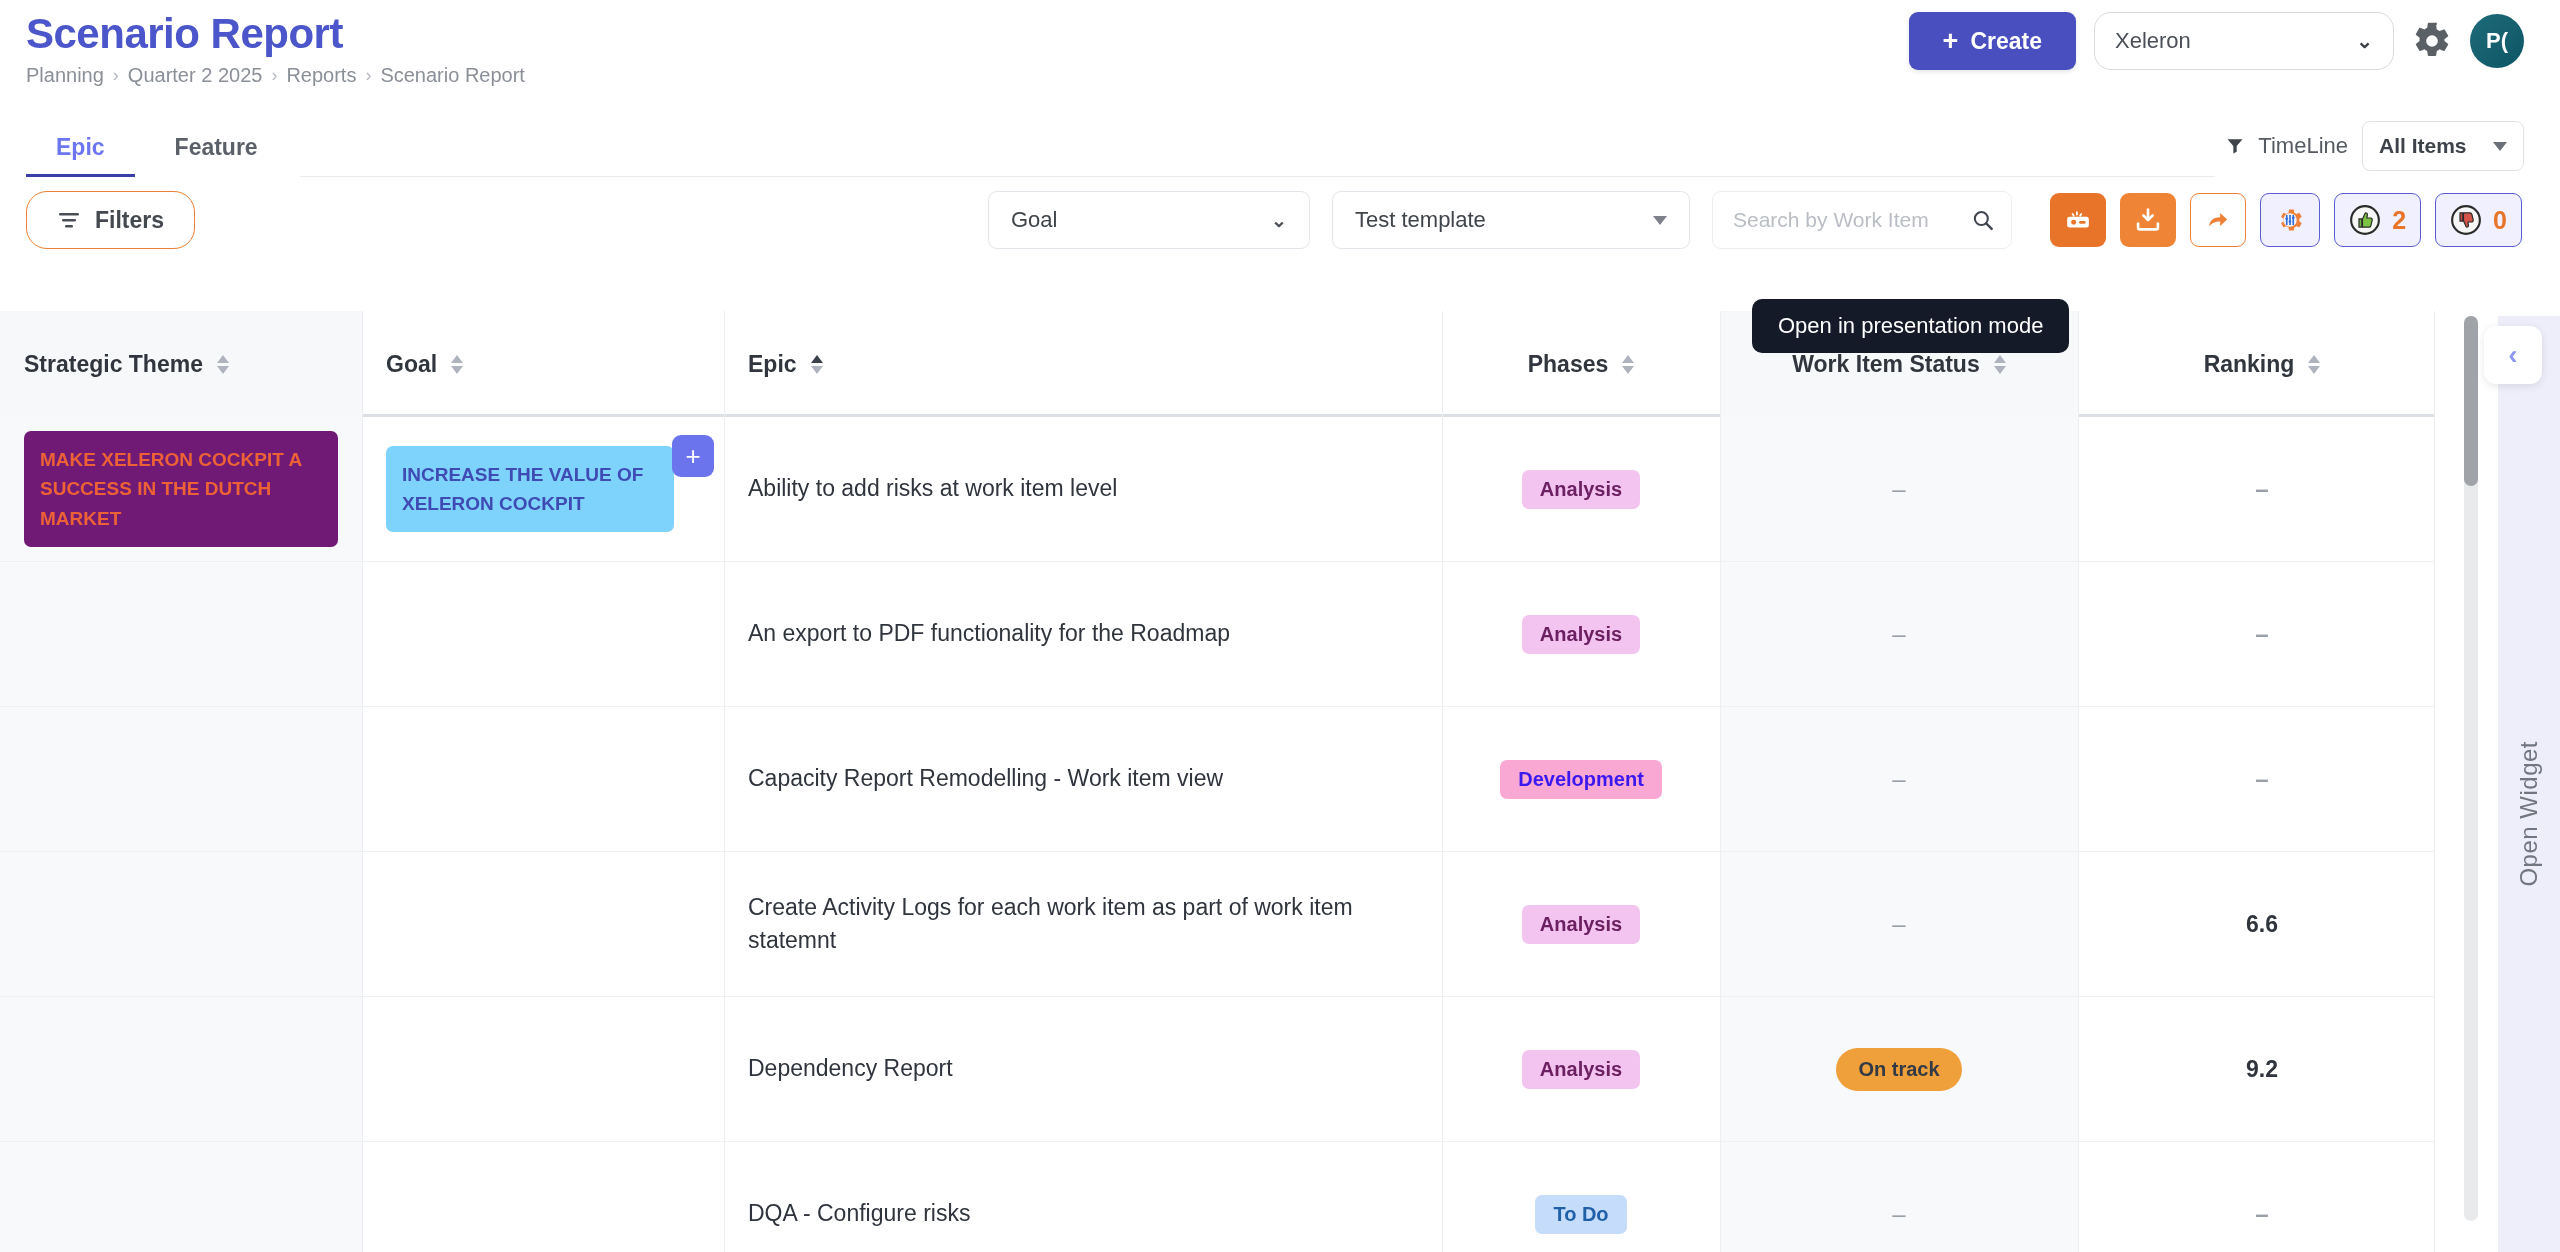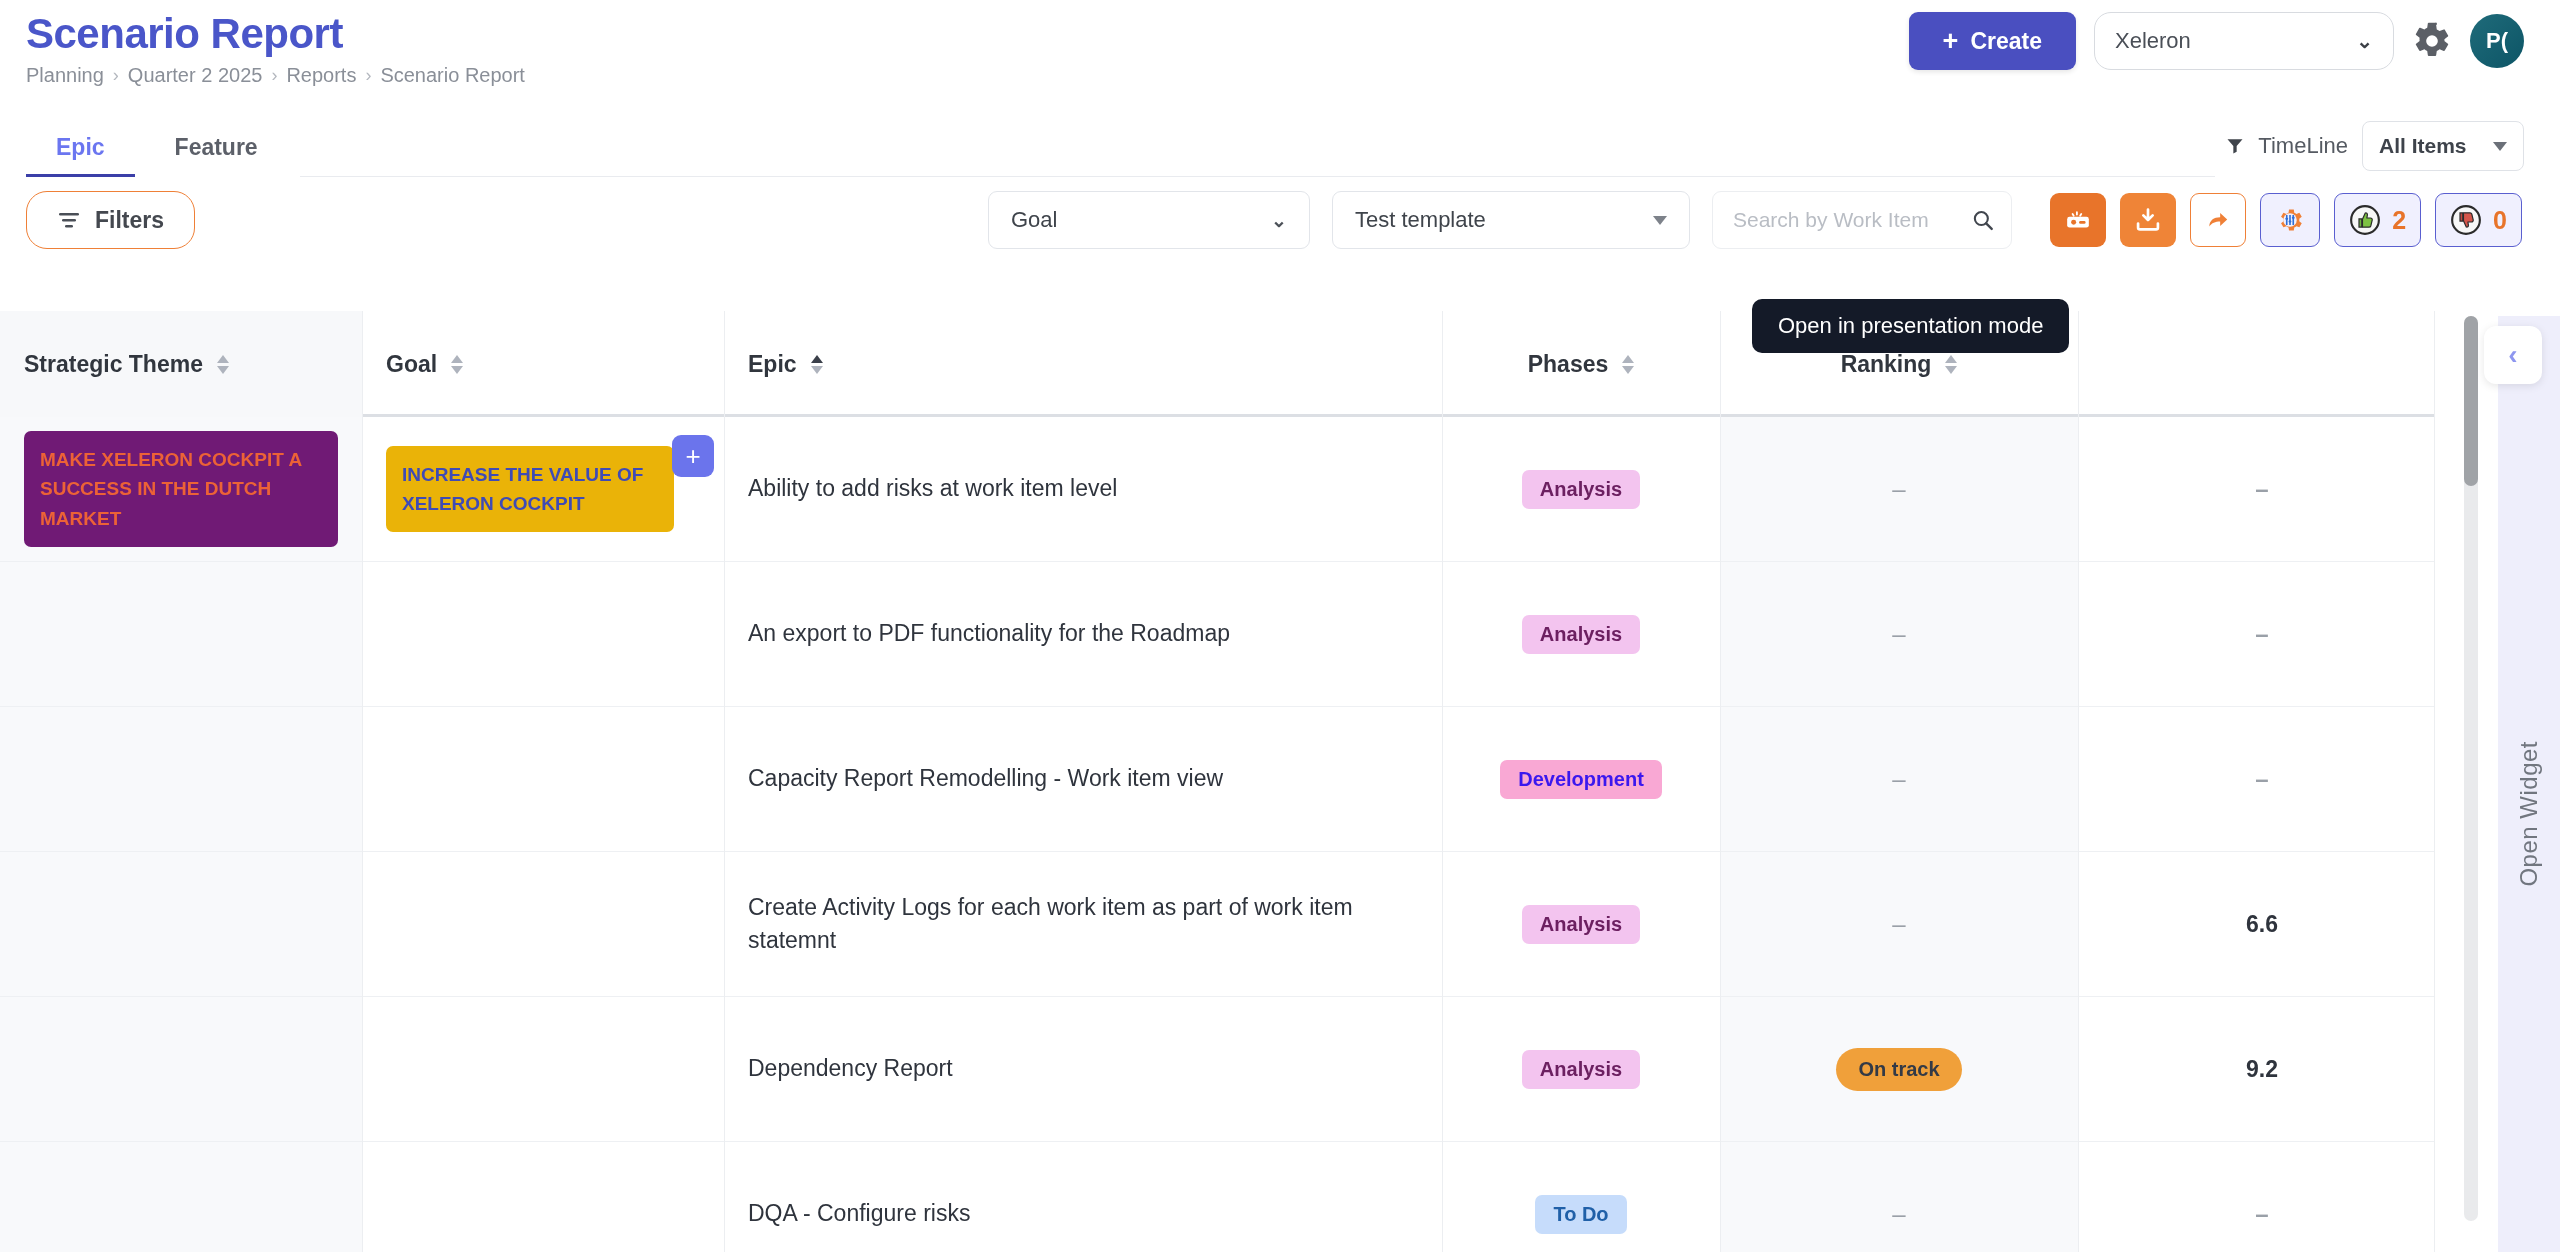--- a/index.html
+++ b/index.html
@@ -289,21 +289,21 @@
     background: #701a75;
     color: #ec6236;
     font-size: 19px; font-weight: 700;
     line-height: 1.55;
     padding: 14px 16px;
     border-radius: 7px;
     width: 328px;
     text-transform: uppercase;
   }
   .chip-goal {
-    background: #eab308;
+    background: #7dd3fc;
     color: #3f4bb5;
     font-size: 19px; font-weight: 700;
     line-height: 1.55;
     padding: 14px 16px;
     border-radius: 7px;
     width: 288px;
     text-transform: uppercase;
   }
   .add-btn {
     position: absolute;
@@ -546,20 +546,27 @@
           <i class="dn"></i>
         </span>
     </div>
     <div class="th center">
       <span>Phases</span>
       <span class="sortico">
           <i class="up"></i>
           <i class="dn"></i>
         </span>
     </div>
+    <div class="th center alt">
+      <span>Work Item Status</span>
+      <span class="sortico">
+          <i class="up"></i>
+          <i class="dn"></i>
+        </span>
+    </div>
     <div class="th center">
       <span>Ranking</span>
       <span class="sortico">
           <i class="up"></i>
           <i class="dn"></i>
         </span>
     </div>
   </div>
 
   <div class="tbody">

